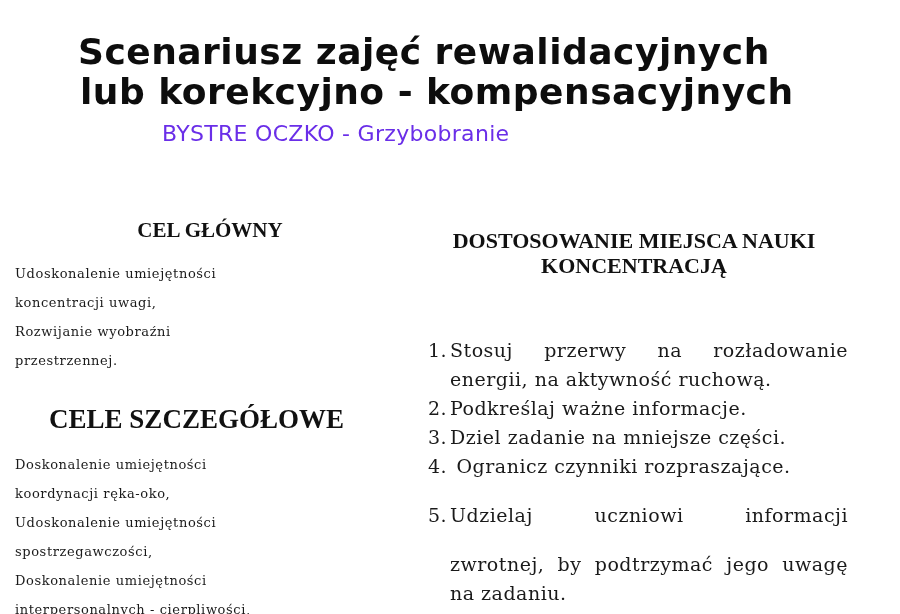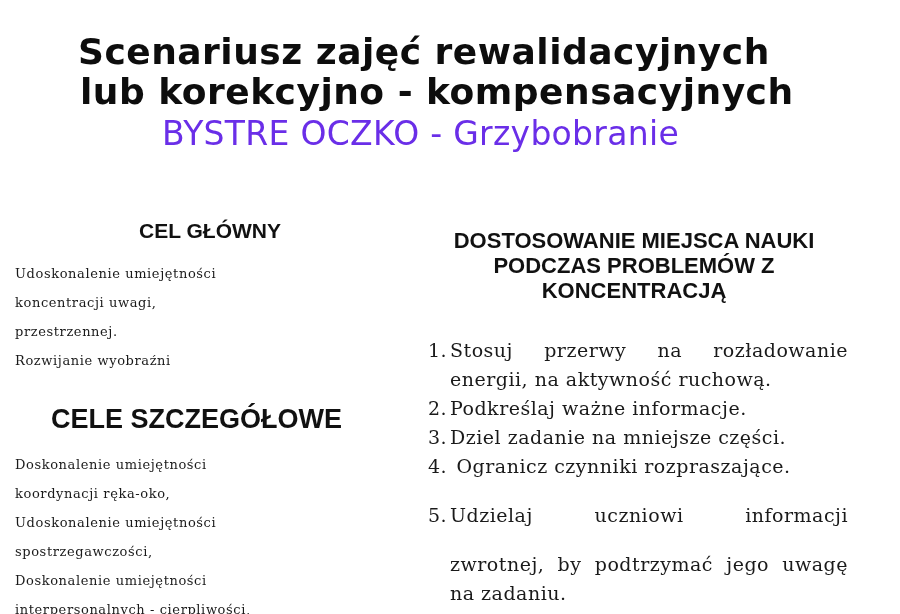--- a/index.html
+++ b/index.html
@@ -30,28 +30,28 @@
       white-space: nowrap;
       line-height: 40px;
     }
     .title-line.l1 { left: 78px; top: 4px; }
     .title-line.l2 { left: 80px; top: 44px; }
     .subtitle {
       position: absolute;
       left: 162px;
       top: 90px;
       font-family: "DejaVu Sans", sans-serif;
-      font-size: 33px;
+      font-size: 22px;
       color: #6a2ee8;
       white-space: nowrap;
       line-height: 32px;
       letter-spacing: 0.3px;
     }
     .heading {
-      font-family: Liberation Sans, sans-serif;
+      font-family: Liberation Serif, serif;
       font-weight: bold;
       color: #111111;
       text-align: center;
       position: absolute;
       line-height: 25px;
     }
     .h-cel {
       left: 0; width: 420px; top: 218px; font-size: 21px;
     }
     .h-cele {
@@ -114,37 +114,36 @@
 <div class="title-block">
   <div class="title-line l1">Scenariusz zajęć rewalidacyjnych</div>
   <div class="title-line l2">lub korekcyjno - kompensacyjnych</div>
   <div class="subtitle">BYSTRE OCZKO - Grzybobranie</div>
 </div>
 
 <div class="heading h-cel">CEL GŁÓWNY</div>
 <div class="body-text cel-body">
   <span class="line">Udoskonalenie umiejętności</span>
   <span class="line">koncentracji uwagi,</span>
+  <span class="line">Rozwijanie wyobraźni</span>
   <span class="line">przestrzennej.</span>
-  <span class="line">Rozwijanie wyobraźni</span>
 </div>
 
 <div class="heading h-cele">CELE SZCZEGÓŁOWE</div>
 <div class="body-text cele-body">
   <span class="line">Doskonalenie umiejętności</span>
   <span class="line">koordynacji ręka-oko,</span>
   <span class="line">Udoskonalenie umiejętności</span>
   <span class="line">spostrzegawczości,</span>
   <span class="line">Doskonalenie umiejętności</span>
   <span class="line">interpersonalnych - cierpliwości,</span>
 </div>
 
 <div class="heading h-dost">
   <div>DOSTOSOWANIE MIEJSCA NAUKI</div>
-  <div>PODCZAS PROBLEMÓW Z</div>
   <div>KONCENTRACJĄ</div>
 </div>
 
 <ol class="list">
   <li>
     <span class="num">1.</span>
     <span class="justify-line">Stosuj przerwy na rozładowanie</span>
     <span class="rest-line">energii, na aktywność ruchową.</span>
   </li>
   <li>

